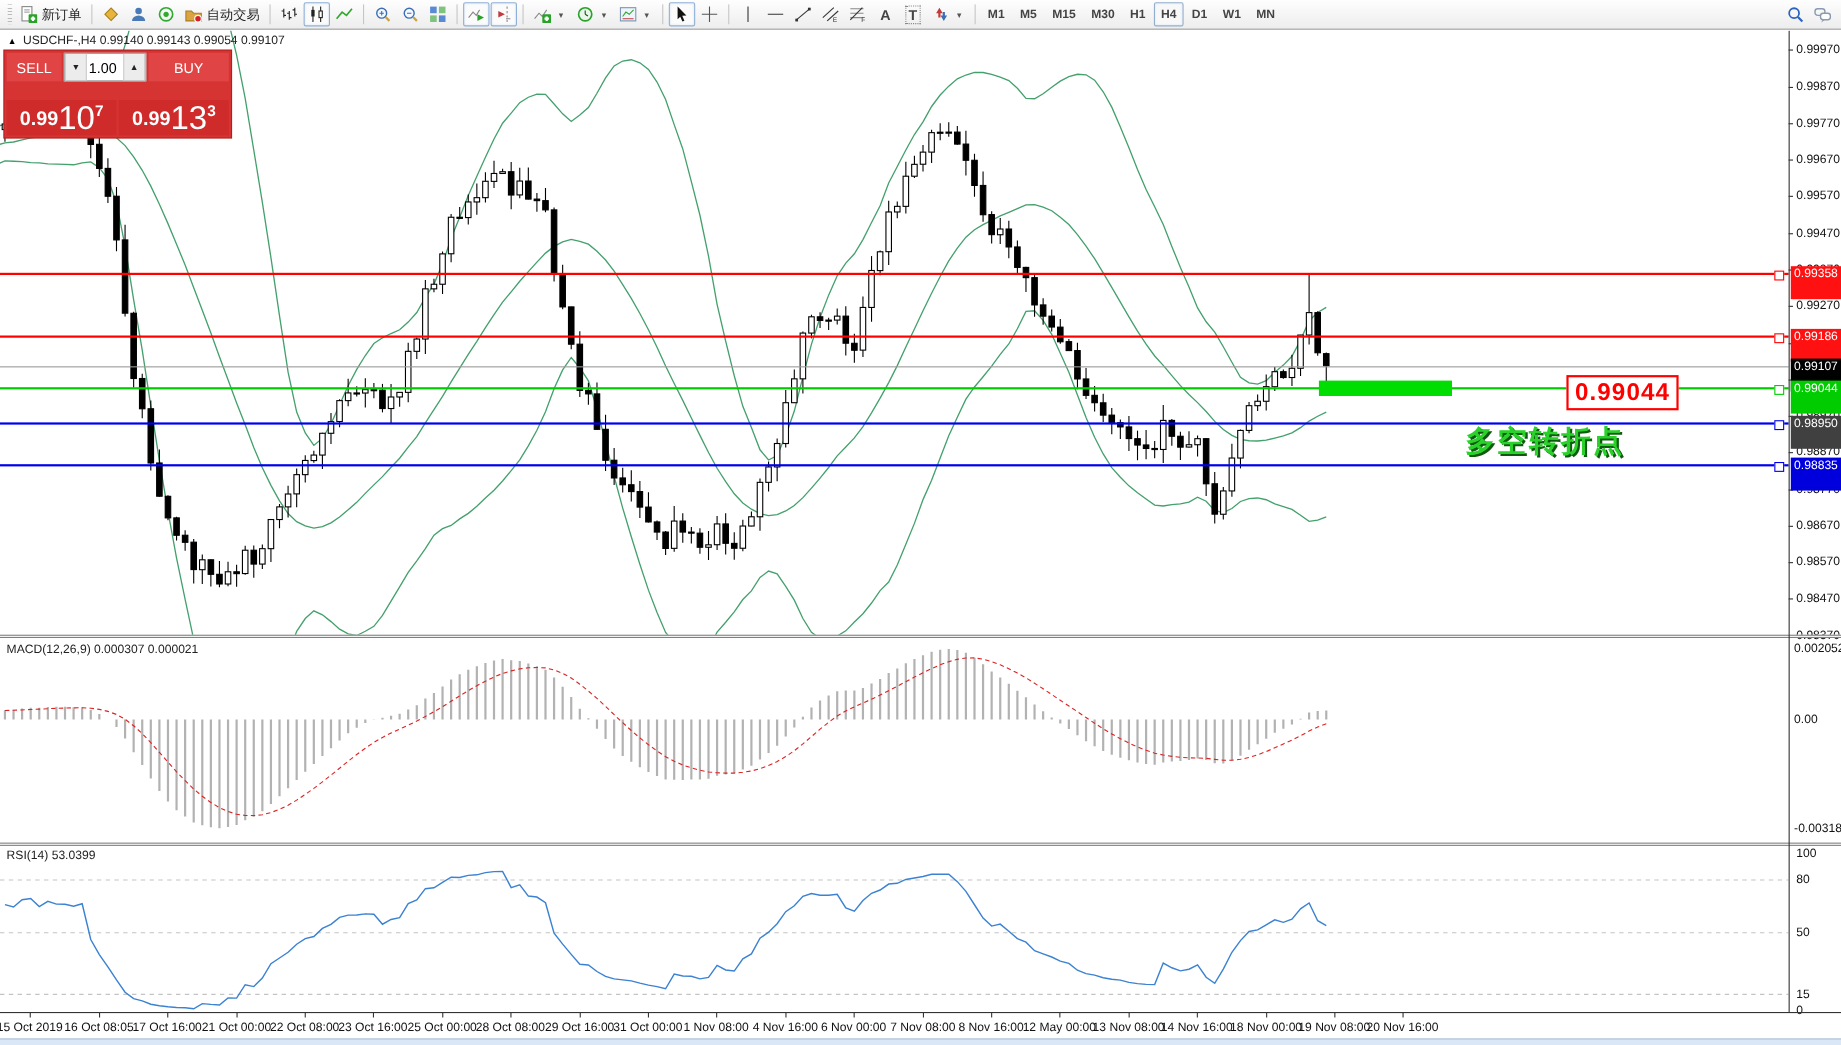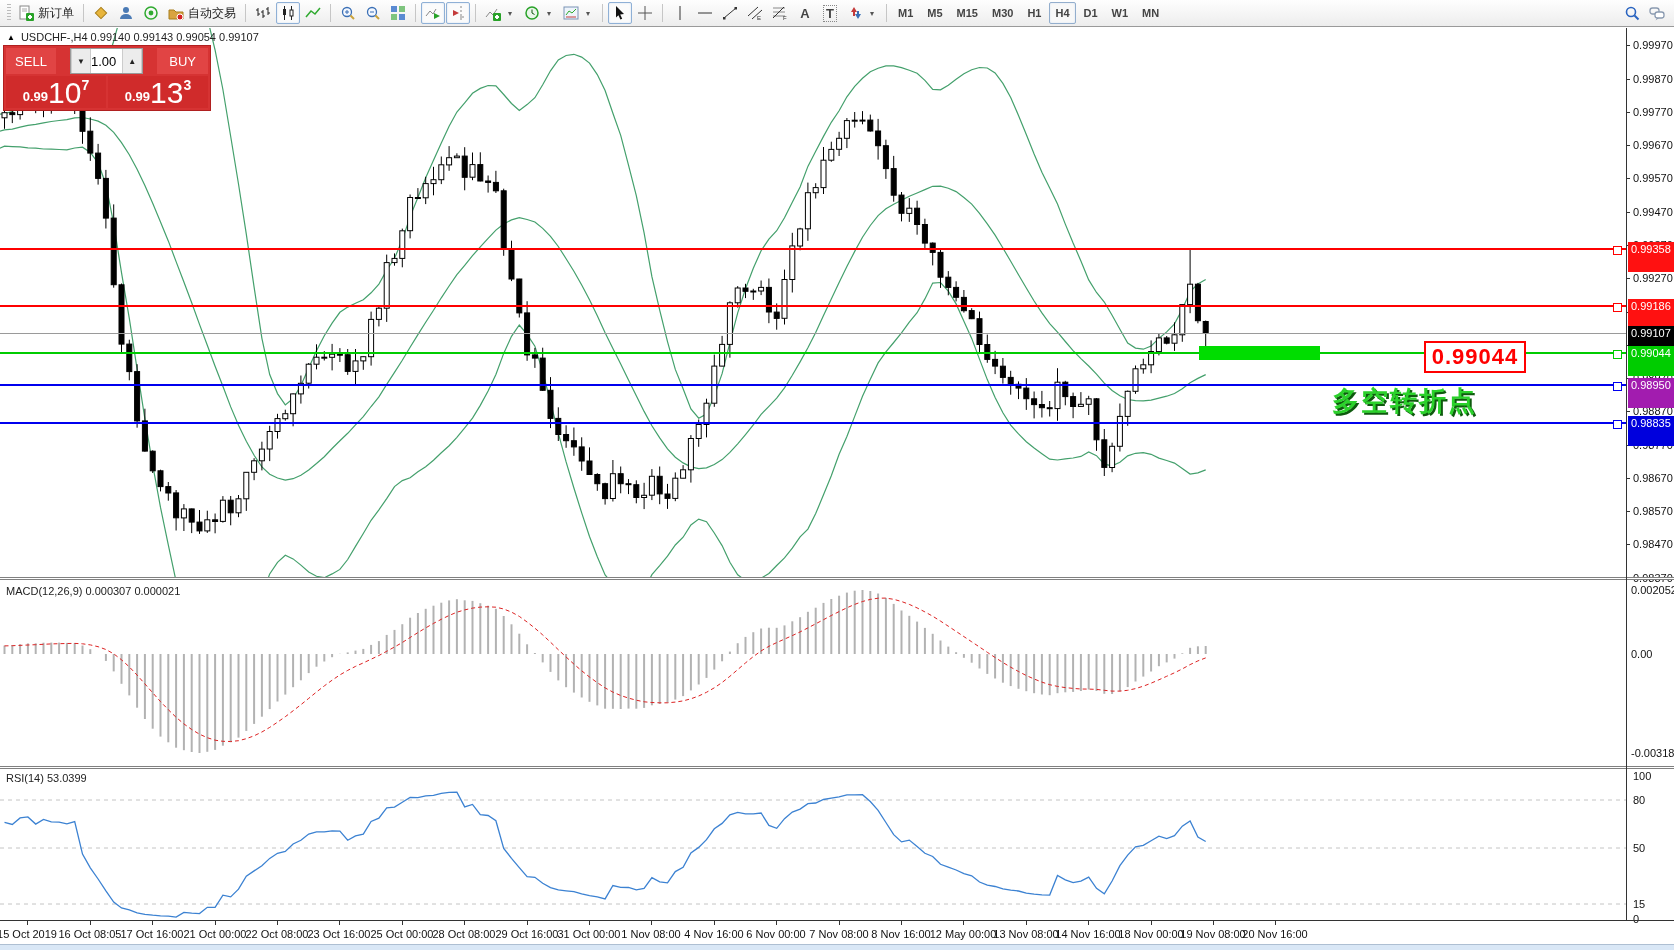--- a/index.html
+++ b/index.html
@@ -47,29 +47,29 @@
   #rsi-label{position:absolute;left:6px;top:772px;font-size:11px;color:#222;}
   
   #price-box{position:absolute;left:1424px;top:341px;width:98px;height:28px;background:#fff;
              border:2px solid #ff0000;color:#ff0000;font-size:22px;font-weight:bold;
              display:flex;align-items:center;justify-content:center;letter-spacing:1px;}
   #note-text{position:absolute;left:1332px;top:383px;font-size:27px;font-weight:bold;color:#2bd12b;
              text-shadow:2px 2px 0 #0e5a0e;white-space:nowrap;letter-spacing:2px;}
   
   #trade-panel{position:absolute;left:4px;top:46px;width:206px;background:#d63333;padding:2px;box-sizing:border-box;
                box-shadow:0 0 0 1px #b02020;}
-  .tp-row1{display:flex;height:26px;gap:14px;margin-bottom:2px;}
+  .tp-row1{display:flex;height:26px;gap:2px;margin-bottom:17px;}
   .tp-btn{flex:0 0 50px;background:#e14444;color:#fff;font-size:13px;display:flex;align-items:center;justify-content:center;}
   .tp-btn.buy{flex:1;}
   .tp-spin{flex:1;display:flex;background:#fff;border:1px solid #999;box-sizing:border-box;}
   .tp-arrow{width:18px;display:flex;align-items:center;justify-content:center;background:#ececec;color:#222;font-size:8px;border-right:1px solid #ccc;border-left:1px solid #ccc;}
   .tp-vol{flex:1;display:flex;align-items:center;justify-content:flex-end;padding-right:6px;font-size:13px;color:#000;}
   .tp-row2{display:flex;gap:2px;height:32px;}
   .tp-price{flex:1;background:#d02b2b;color:#fff;display:flex;align-items:flex-end;justify-content:center;padding-bottom:1px;}
-  .tp-small{font-size:13px;font-weight:bold;margin-bottom:3px;}
+  .tp-small{font-size:18px;font-weight:bold;margin-bottom:3px;}
   .tp-big{font-size:30px;font-weight:normal;line-height:28px;}
   .tp-sup{font-size:14px;font-weight:bold;align-self:flex-start;margin-top:1px;}
   .icon16{width:16px;height:16px;display:block;}
 </style>
 </head>
 <body>
 
 <div id="root">
 
   <div id="toolbar">
@@ -804,21 +804,21 @@
       <div class="ptick" style="top:511px"></div>
       <div class="plabel" style="top:505px">0.98570</div>
       <div class="ptick" style="top:544px"></div>
       <div class="plabel" style="top:538px">0.98470</div>
       <div class="ptick" style="top:578px"></div>
       <div class="plabel" style="top:572px">0.98370</div>
       <div class="chip" style="top:242px;background:#ff1111">0.99358</div>
       <div class="chip" style="top:299px;background:#ff1111">0.99186</div>
       <div class="chip" style="top:326px;background:#000000">0.99107</div>
       <div class="chip" style="top:346px;background:#00cc00">0.99044</div>
-      <div class="chip" style="top:378px;background:#a21caf">0.98950</div>
+      <div class="chip" style="top:378px;background:#404040">0.98950</div>
       <div class="chip" style="top:416px;background:#0000dd">0.98835</div>
       <div class="tlabel" style="left:27px">15 Oct 2019</div>
       <div class="ttick" style="left:27px"></div>
       <div class="tlabel" style="left:90px">16 Oct 08:05</div>
       <div class="ttick" style="left:90px"></div>
       <div class="tlabel" style="left:152px">17 Oct 16:00</div>
       <div class="ttick" style="left:152px"></div>
       <div class="tlabel" style="left:215px">21 Oct 00:00</div>
       <div class="ttick" style="left:215px"></div>
       <div class="tlabel" style="left:277px">22 Oct 08:00</div>

